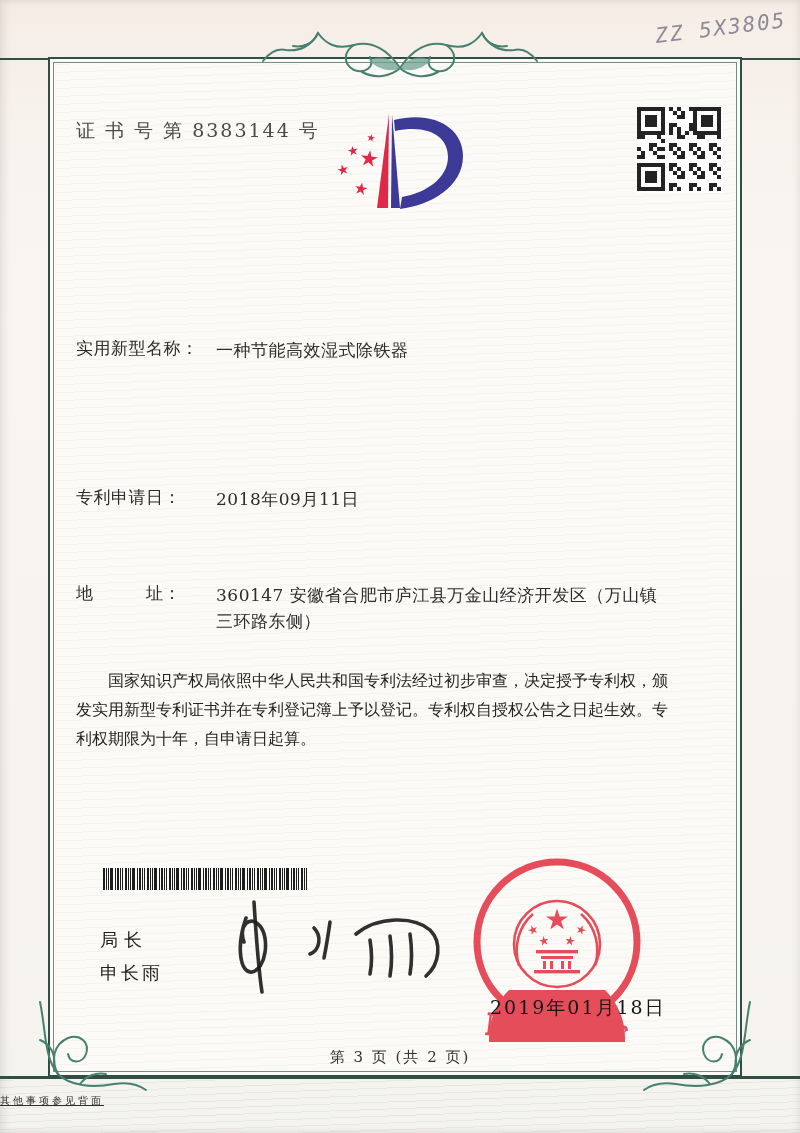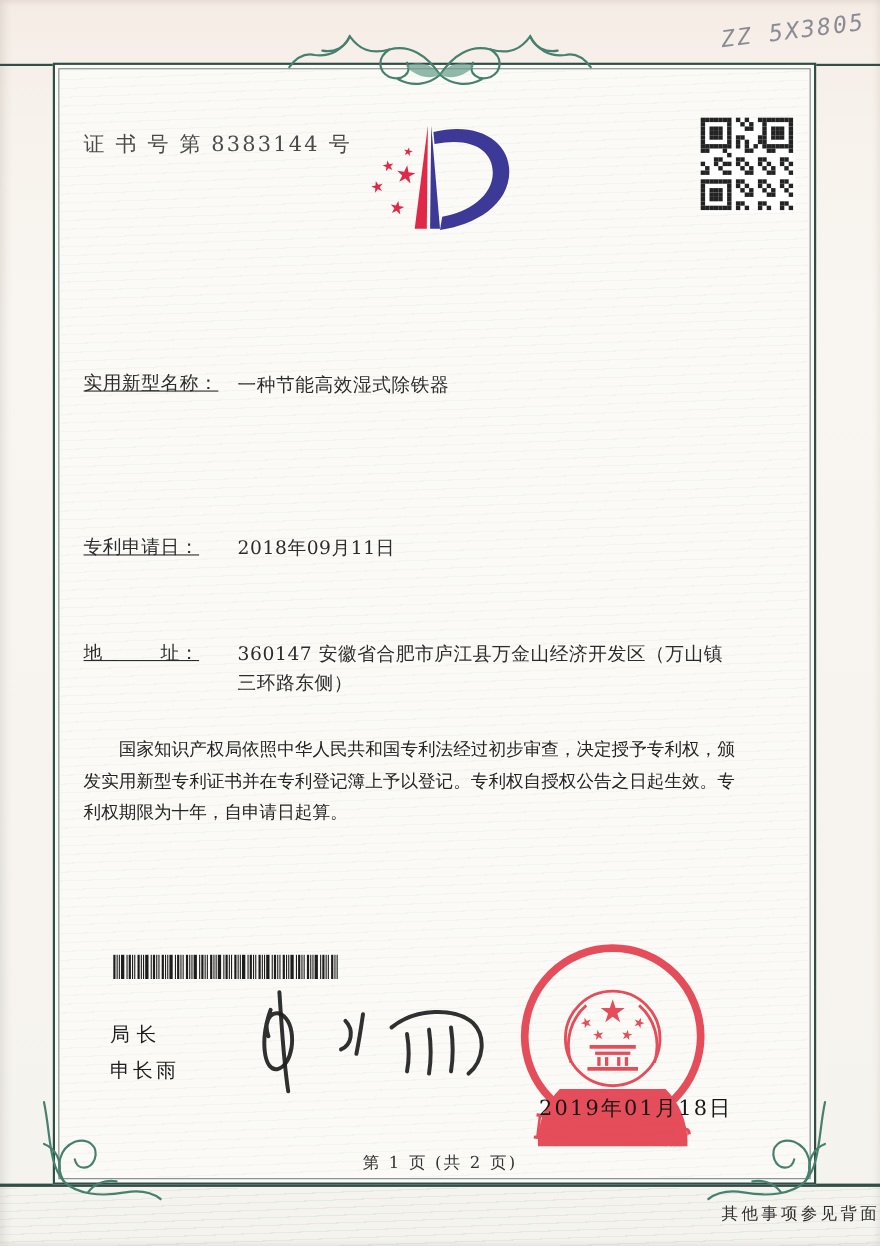--- a/index.html
+++ b/index.html
@@ -48,21 +48,21 @@
   .cert-no{position:absolute;left:76px;top:118px;font-size:19px;letter-spacing:2px;color:#4a4a4a;}
   .logo{position:absolute;left:316px;top:108px;}
   .qr{position:absolute;left:637px;top:107px;width:86px;height:86px;background:#fff;}
   .qr i{position:absolute;width:4px;height:4px;background:#232323;}
   .title{
     position:absolute;left:0;top:236px;width:100%;margin:0;text-align:center;
     font-size:41px;font-weight:bold;letter-spacing:10px;color:#1c1c1c;
   }
   
   .row{position:absolute;left:76px;font-size:17px;letter-spacing:.5px;color:#2c2c2c;}
-  .row .lbl{display:inline-block;width:140px;vertical-align:top;text-decoration:underline;}
+  .row .lbl{display:inline-block;width:140px;vertical-align:top;}
   .row .val{display:inline-block;vertical-align:top;line-height:26px;}
   .row.address .val{width:458px;}
   .pair2{position:absolute;left:310px;top:0;white-space:nowrap;}
   .grant-row{white-space:nowrap;}
   
   .paras{position:absolute;left:76px;top:666px;width:592px;}
   .paras p{margin:0;text-indent:2em;font-size:16px;line-height:29px;text-align:justify;color:#242424;}
   
   .barcode{position:absolute;left:103px;top:868px;width:206px;height:22px;}
   .barcode i{position:absolute;top:0;height:100%;background:#1d1d1d;}
@@ -70,21 +70,21 @@
   .signer-name{position:absolute;left:100px;top:961px;font-size:18px;letter-spacing:3px;color:#1f1f1f;}
   .signature{position:absolute;left:218px;top:886px;}
   .signature path{stroke:#1e1e1e;stroke-width:3.6;fill:none;stroke-linecap:round;stroke-linejoin:round;opacity:.92;}
   .seal{position:absolute;left:457px;top:842px;opacity:.93;}
   .seal *{fill:#e4404f;}
   .seal .ring{fill:none;stroke:#e4404f;stroke-width:7;}
   .seal .thin{fill:none;stroke:#e4404f;stroke-width:2.6;}
   .seal text{font-size:27px;font-weight:bold;letter-spacing:11px;font-family:"DejaVu Serif","Liberation Serif",serif;}
   .seal-date{position:absolute;left:490px;top:995px;font-size:19px;letter-spacing:2px;color:#161616;}
   .page-num{position:absolute;left:0;top:1048px;width:100%;text-align:center;font-size:15px;letter-spacing:2px;color:#333;}
-  .back-note{position:absolute;left:0;top:1094px;width:100%;text-align:right;font-size:15px;letter-spacing:3px;color:#2e2e2e;}
+  .back-note{position:absolute;left:0;top:1094px;width:100%;text-align:left;font-size:10px;letter-spacing:3px;color:#2e2e2e;text-decoration:underline;}
 </style>
 </head>
 <body>
 
 <svg width="0" height="0" style="position:absolute">
   <defs>
     <path id="star" d="M0,-10 L2.25,-3.09 9.51,-3.09 3.63,1.18 5.88,8.09 0,3.82 -5.88,8.09 -3.63,1.18 -9.51,-3.09 -2.25,-3.09 Z"></path>
     <g id="topOrnHalf">
       <path class="orn" d="M140,44 C152,26 168,16 186,21 C204,26 214,20 222,9 C228,21 240,28 254,26 C263,24 271,29 277,37"></path>
       <path class="orn" d="M186,21 C197,28 197,40 186,46 C175,50 165,43 170,33"></path>
@@ -457,16 +457,16 @@
     <rect x="93" y="119" width="3" height="8"></rect>
     <rect x="104" y="119" width="3" height="8"></rect>
     <rect x="111" y="119" width="3" height="8"></rect>
     <rect x="77" y="128" width="46" height="3.4"></rect>
     <path class="thin" d="M62,124 C56,104 62,84 76,72"></path>
     <path class="thin" d="M138,124 C144,104 138,84 124,72"></path>
   </svg>
 
   <div class="seal-date">2019年01月18日</div>
 
-  <div class="page-num">第 1 页 (共 2 页)</div>
+  <div class="page-num">第 3 页 (共 2 页)</div>
   <div class="back-note">其他事项参见背面</div>
 
 </div>
 
 </body></html>

